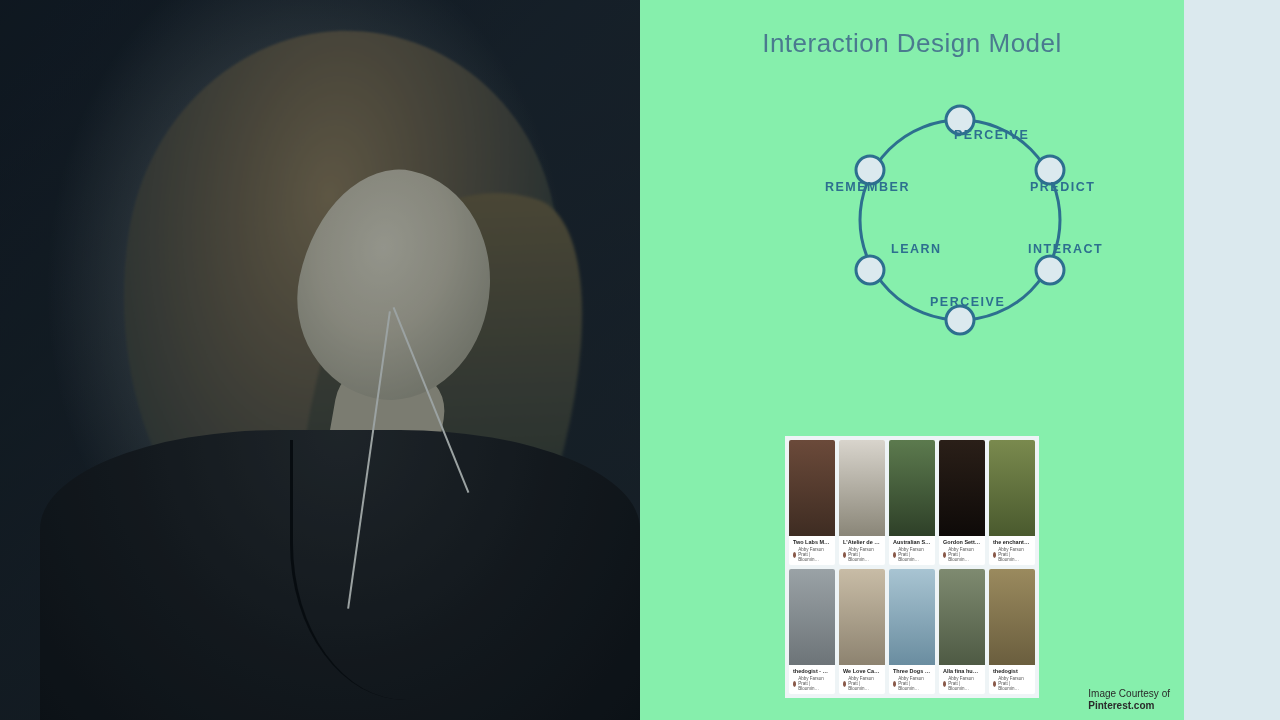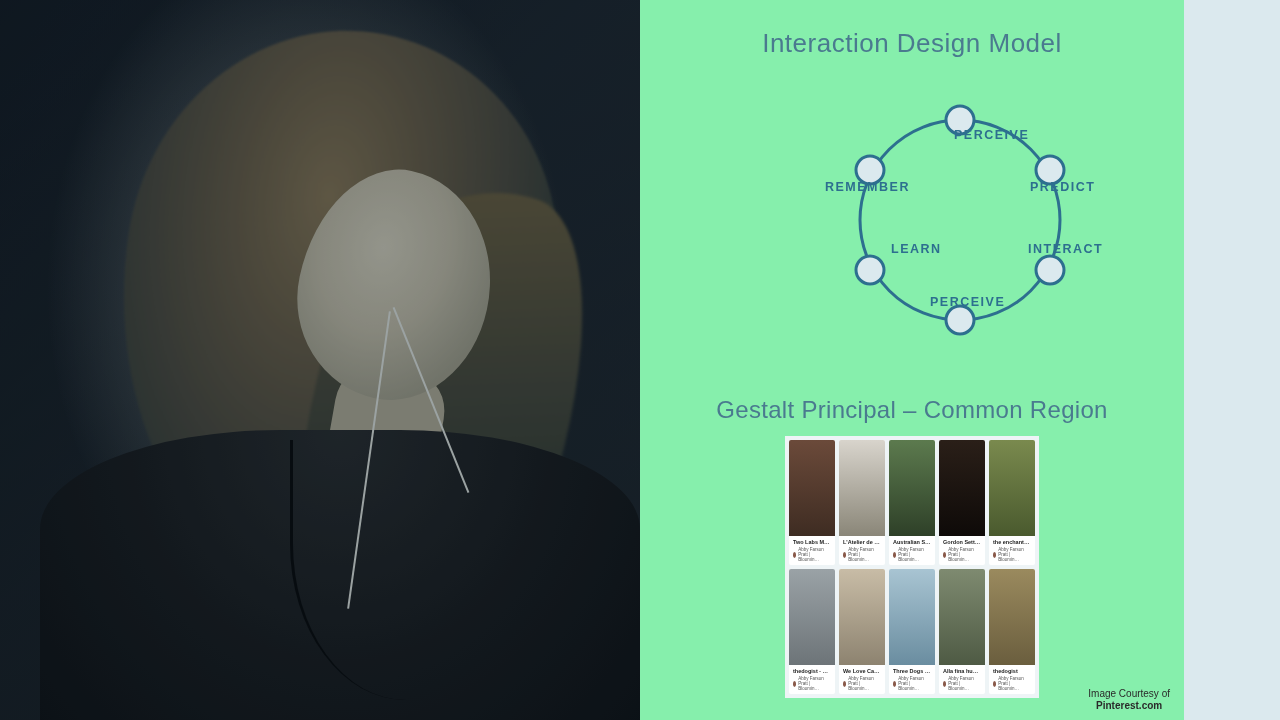--- a/index.html
+++ b/index.html
@@ -46,21 +46,21 @@
   .c1{background:linear-gradient(#d8d4cc,#8a8678);} 
   .c2{background:linear-gradient(#5c7a4e,#2e4028);} 
   .c3{background:linear-gradient(#2a1f18,#0e0a08);} 
   .c4{background:linear-gradient(#7a8a4e,#4a5a2e);} 
   .c5{background:linear-gradient(#9aa2a6,#6d7478);} 
   .c6{background:linear-gradient(#c8bca6,#8d8370);} 
   .c7{background:linear-gradient(#a8c4d2,#6a8da0);} 
   .c8{background:linear-gradient(#7e8a70,#4e5a44);} 
   .c9{background:linear-gradient(#9a8a5e,#6a5e3e);} 
 
-  .credit { position:absolute; right:14px; bottom:8px; font-size:10px; color:#2a2a2a; text-align:center; line-height:1.2; }
+  .credit { position:absolute; right:14px; bottom:8px; font-size:10px; color:#2a2a2a; text-align:left; line-height:1.2; }
   .credit b { font-weight:700; }
 </style>
 </head>
 <body>
 
 <div class="stage">
 
   <div class="photo" aria-label="decorative portrait">
     <div class="hair"></div>
     <div class="hair2"></div>
@@ -87,21 +87,20 @@
         <circle cx="60" cy="85" r="14" fill="#dbe9ee" stroke="#2d6f8f" stroke-width="3"></circle>
       </svg>
     </div>
     <div class="node-label l-perceive">PERCEIVE</div>
     <div class="node-label l-predict">PREDICT</div>
     <div class="node-label l-interact">INTERACT</div>
     <div class="node-label l-feedback">PERCEIVE</div>
     <div class="node-label l-learn">LEARN</div>
     <div class="node-label l-remember">REMEMBER</div>
 
-    <div class="title2">Gestalt Principal – Common Region</div>
 
     <div class="board">
       <div class="pin">
           <div class="img c0"></div>
           <div class="cap">Two Labs Model a Flower…</div>
           <div class="sub">
             <span class="av"></span>
             <span>Abby Farson Pratt | Bloomin…</span>
           </div>
         </div>

